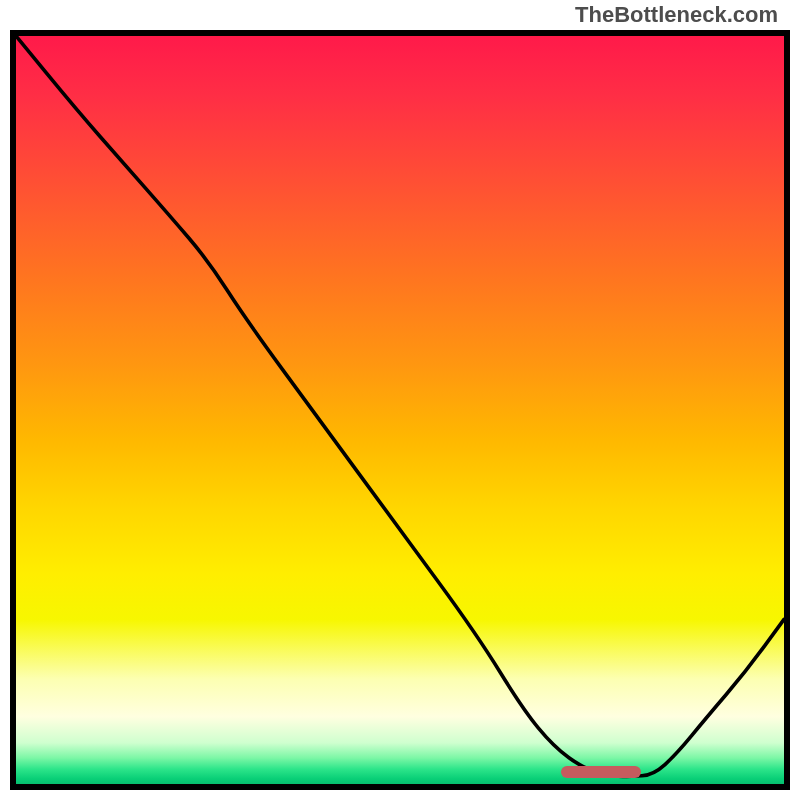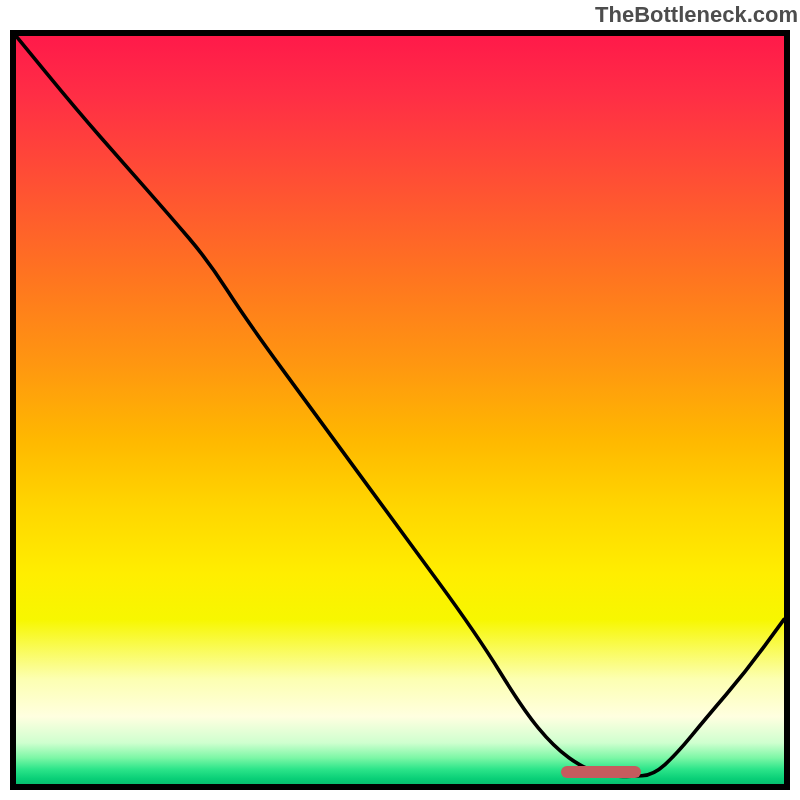--- a/index.html
+++ b/index.html
@@ -12,21 +12,21 @@
     font-family: Arial, Helvetica, sans-serif;
   }
   .container {
     position: relative;
     width: 800px;
     height: 800px;
   }
   .watermark {
     position: absolute;
     top: 2px;
-    right: 2px;
+    right: 22px;
     font-size: 22px;
     font-weight: 600;
     color: #4d4d4d;
     letter-spacing: 0px;
     z-index: 50;
   }
   .plot-box {
     position: absolute;
     left: 10px;
     top: 30px;

